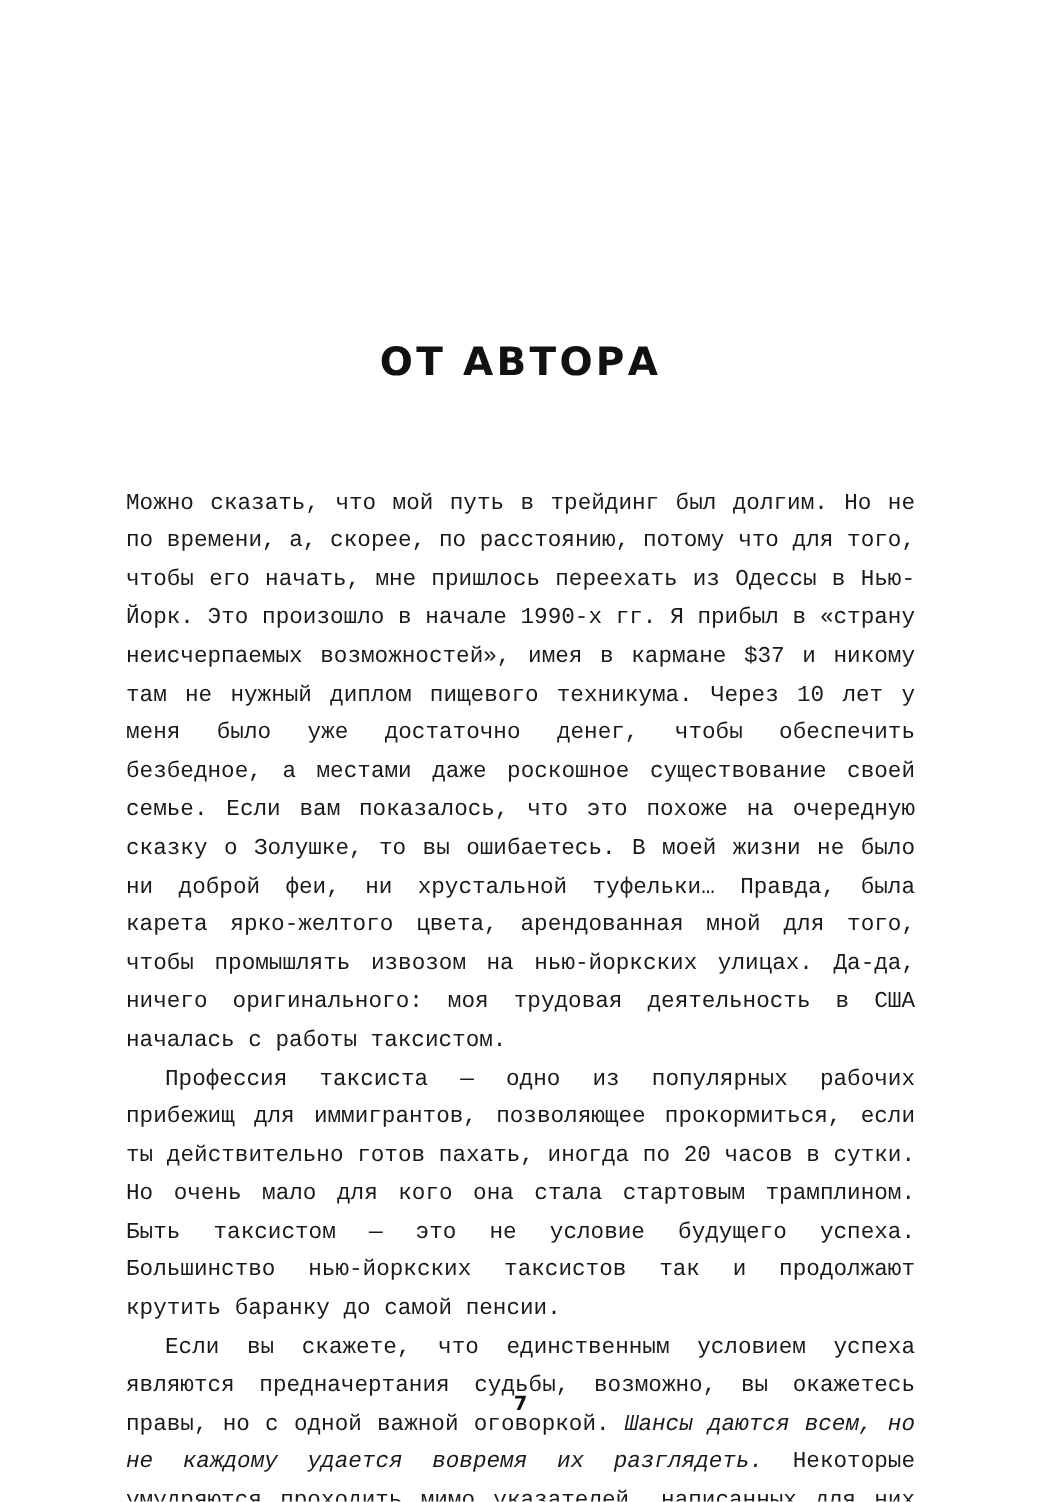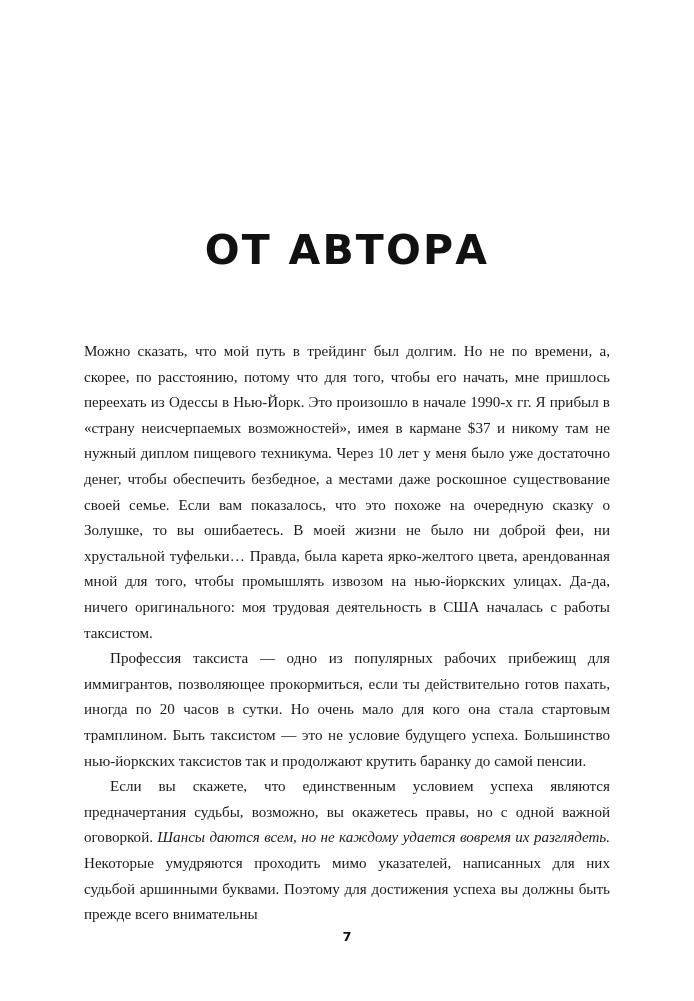--- a/index.html
+++ b/index.html
@@ -21,37 +21,38 @@
     box-sizing: border-box;
     padding: 0 84px;
     background: #ffffff;
   }
   .chapter-title {
     margin: 0;
     padding-top: 228px;
     text-align: center;
     font-family: "DejaVu Sans", sans-serif;
     font-weight: 700;
-    font-size: 41px;
+    font-size: 26px;
     letter-spacing: 2.2px;
     color: #111111;
     text-transform: uppercase;
     line-height: 1.1;
   }
   .body-text {
     margin-top: 66px;
   }
   .body-text p {
     margin: 0;
     font-size: 15.1px;
     line-height: 25.6px;
     text-align: justify;
     text-justify: inter-word;
     color: #1a1a1a;
     hyphens: manual;
+    font-family: Liberation Mono, monospace;
   }
   .body-text p.indent {
     text-indent: 26px;
   }
   .body-text p.first {
     text-indent: 0;
   }
   .italic {
     font-style: italic;
     margin-top: 24px;

